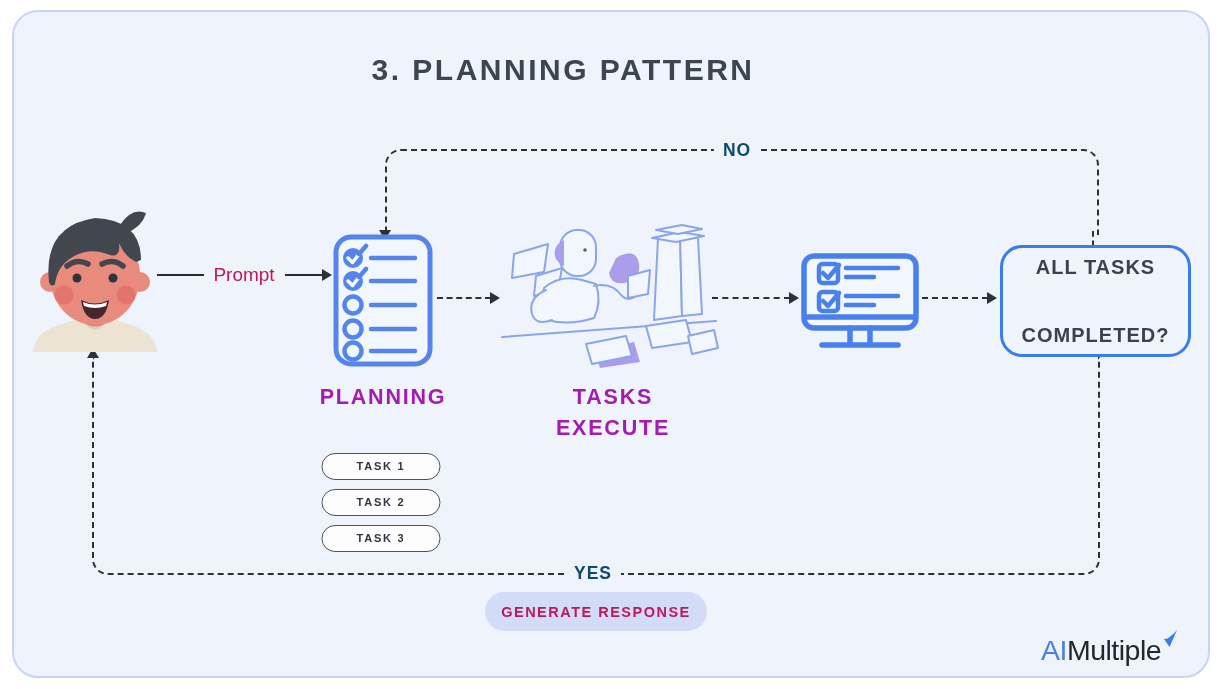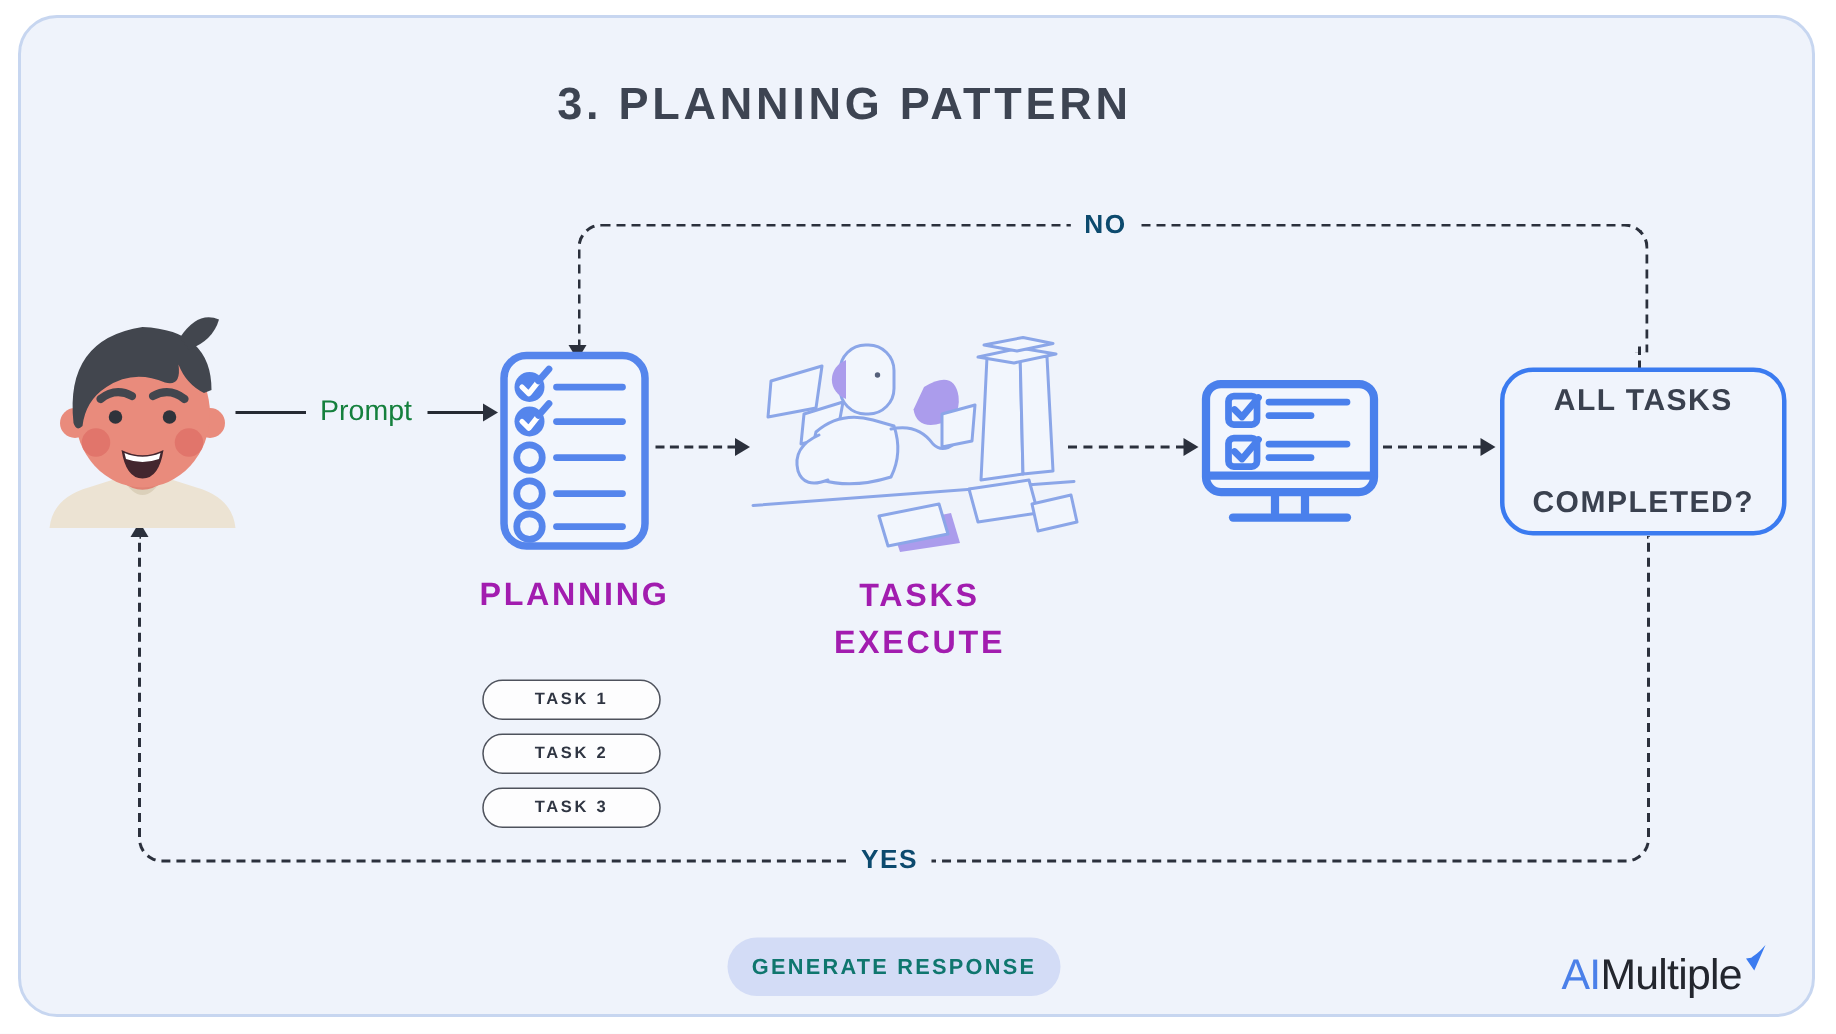--- a/index.html
+++ b/index.html
@@ -22,34 +22,34 @@
               padding:0 9px;font-size:17.5px;font-weight:800;letter-spacing:1px;color:#0c4a6e;}
   .tri-down{position:absolute;width:0;height:0;border-left:6.5px solid transparent;
             border-right:6.5px solid transparent;border-top:10px solid #2b303c;}
   .tri-up{position:absolute;width:0;height:0;border-left:6.5px solid transparent;
           border-right:6.5px solid transparent;border-bottom:10px solid #2b303c;}
   .tri-right{position:absolute;width:0;height:0;border-top:6px solid transparent;
              border-bottom:6px solid transparent;border-left:10px solid #2b303c;}
   .dash-h{position:absolute;height:0;border-top:2.5px dashed #2b303c;}
   .solid-h{position:absolute;height:0;border-top:2.5px solid #262a33;}
   .prompt-label{position:absolute;left:244px;top:275px;transform:translate(-50%,-50%);
-                font-size:19px;color:#15803d;background:#eff3fb;padding:0 3px;}
+                font-size:19px;color:#be185d;background:#eff3fb;padding:0 3px;}
   .node-label{position:absolute;transform:translate(-50%,-50%);font-size:21.5px;font-weight:800;
               letter-spacing:1.8px;color:#a21caf;text-align:center;line-height:31px;white-space:nowrap;}
   .decision-box{position:absolute;left:1000px;top:245px;width:191px;height:112px;box-sizing:border-box;
                 border:3.5px solid #3b7bf0;border-radius:22px;background:#f0f4fc;
                 display:flex;flex-direction:column;align-items:center;justify-content:center;
                 font-size:20px;font-weight:800;letter-spacing:1px;color:#3a414f;line-height:32px;gap:36px;}
   .task-pill{position:absolute;left:381px;transform:translateX(-50%);width:119px;height:26.5px;
              box-sizing:border-box;background:#fdfdfe;border:1.4px solid #4e525c;border-radius:14px;
              display:flex;align-items:center;justify-content:center;
              font-size:11px;font-weight:800;letter-spacing:1.8px;color:#2f3542;margin-top:32px;}
-  .gen-pill{position:absolute;left:485px;top:625px;width:222px;height:39px;background:#d3dcf6;
+  .gen-pill{position:absolute;left:485px;top:592px;width:222px;height:39px;background:#d3dcf6;
             border-radius:20px;display:flex;align-items:center;justify-content:center;
-            font-size:14.5px;font-weight:800;letter-spacing:1.5px;color:#0f766e;}
+            font-size:14.5px;font-weight:800;letter-spacing:1.5px;color:#be185d;}
   .logo{position:absolute;left:1041px;top:633px;display:flex;align-items:flex-start;
         font-size:28.5px;letter-spacing:-0.5px;line-height:34px;}
   .logo .ai{color:#4b80e9;text-align:center;}
   .logo .mult{color:#23262e;}
   .logo svg{margin-left:2px;margin-top:-4px;}
 </style>
 </head>
 <body>
 
 <div class="canvas">

